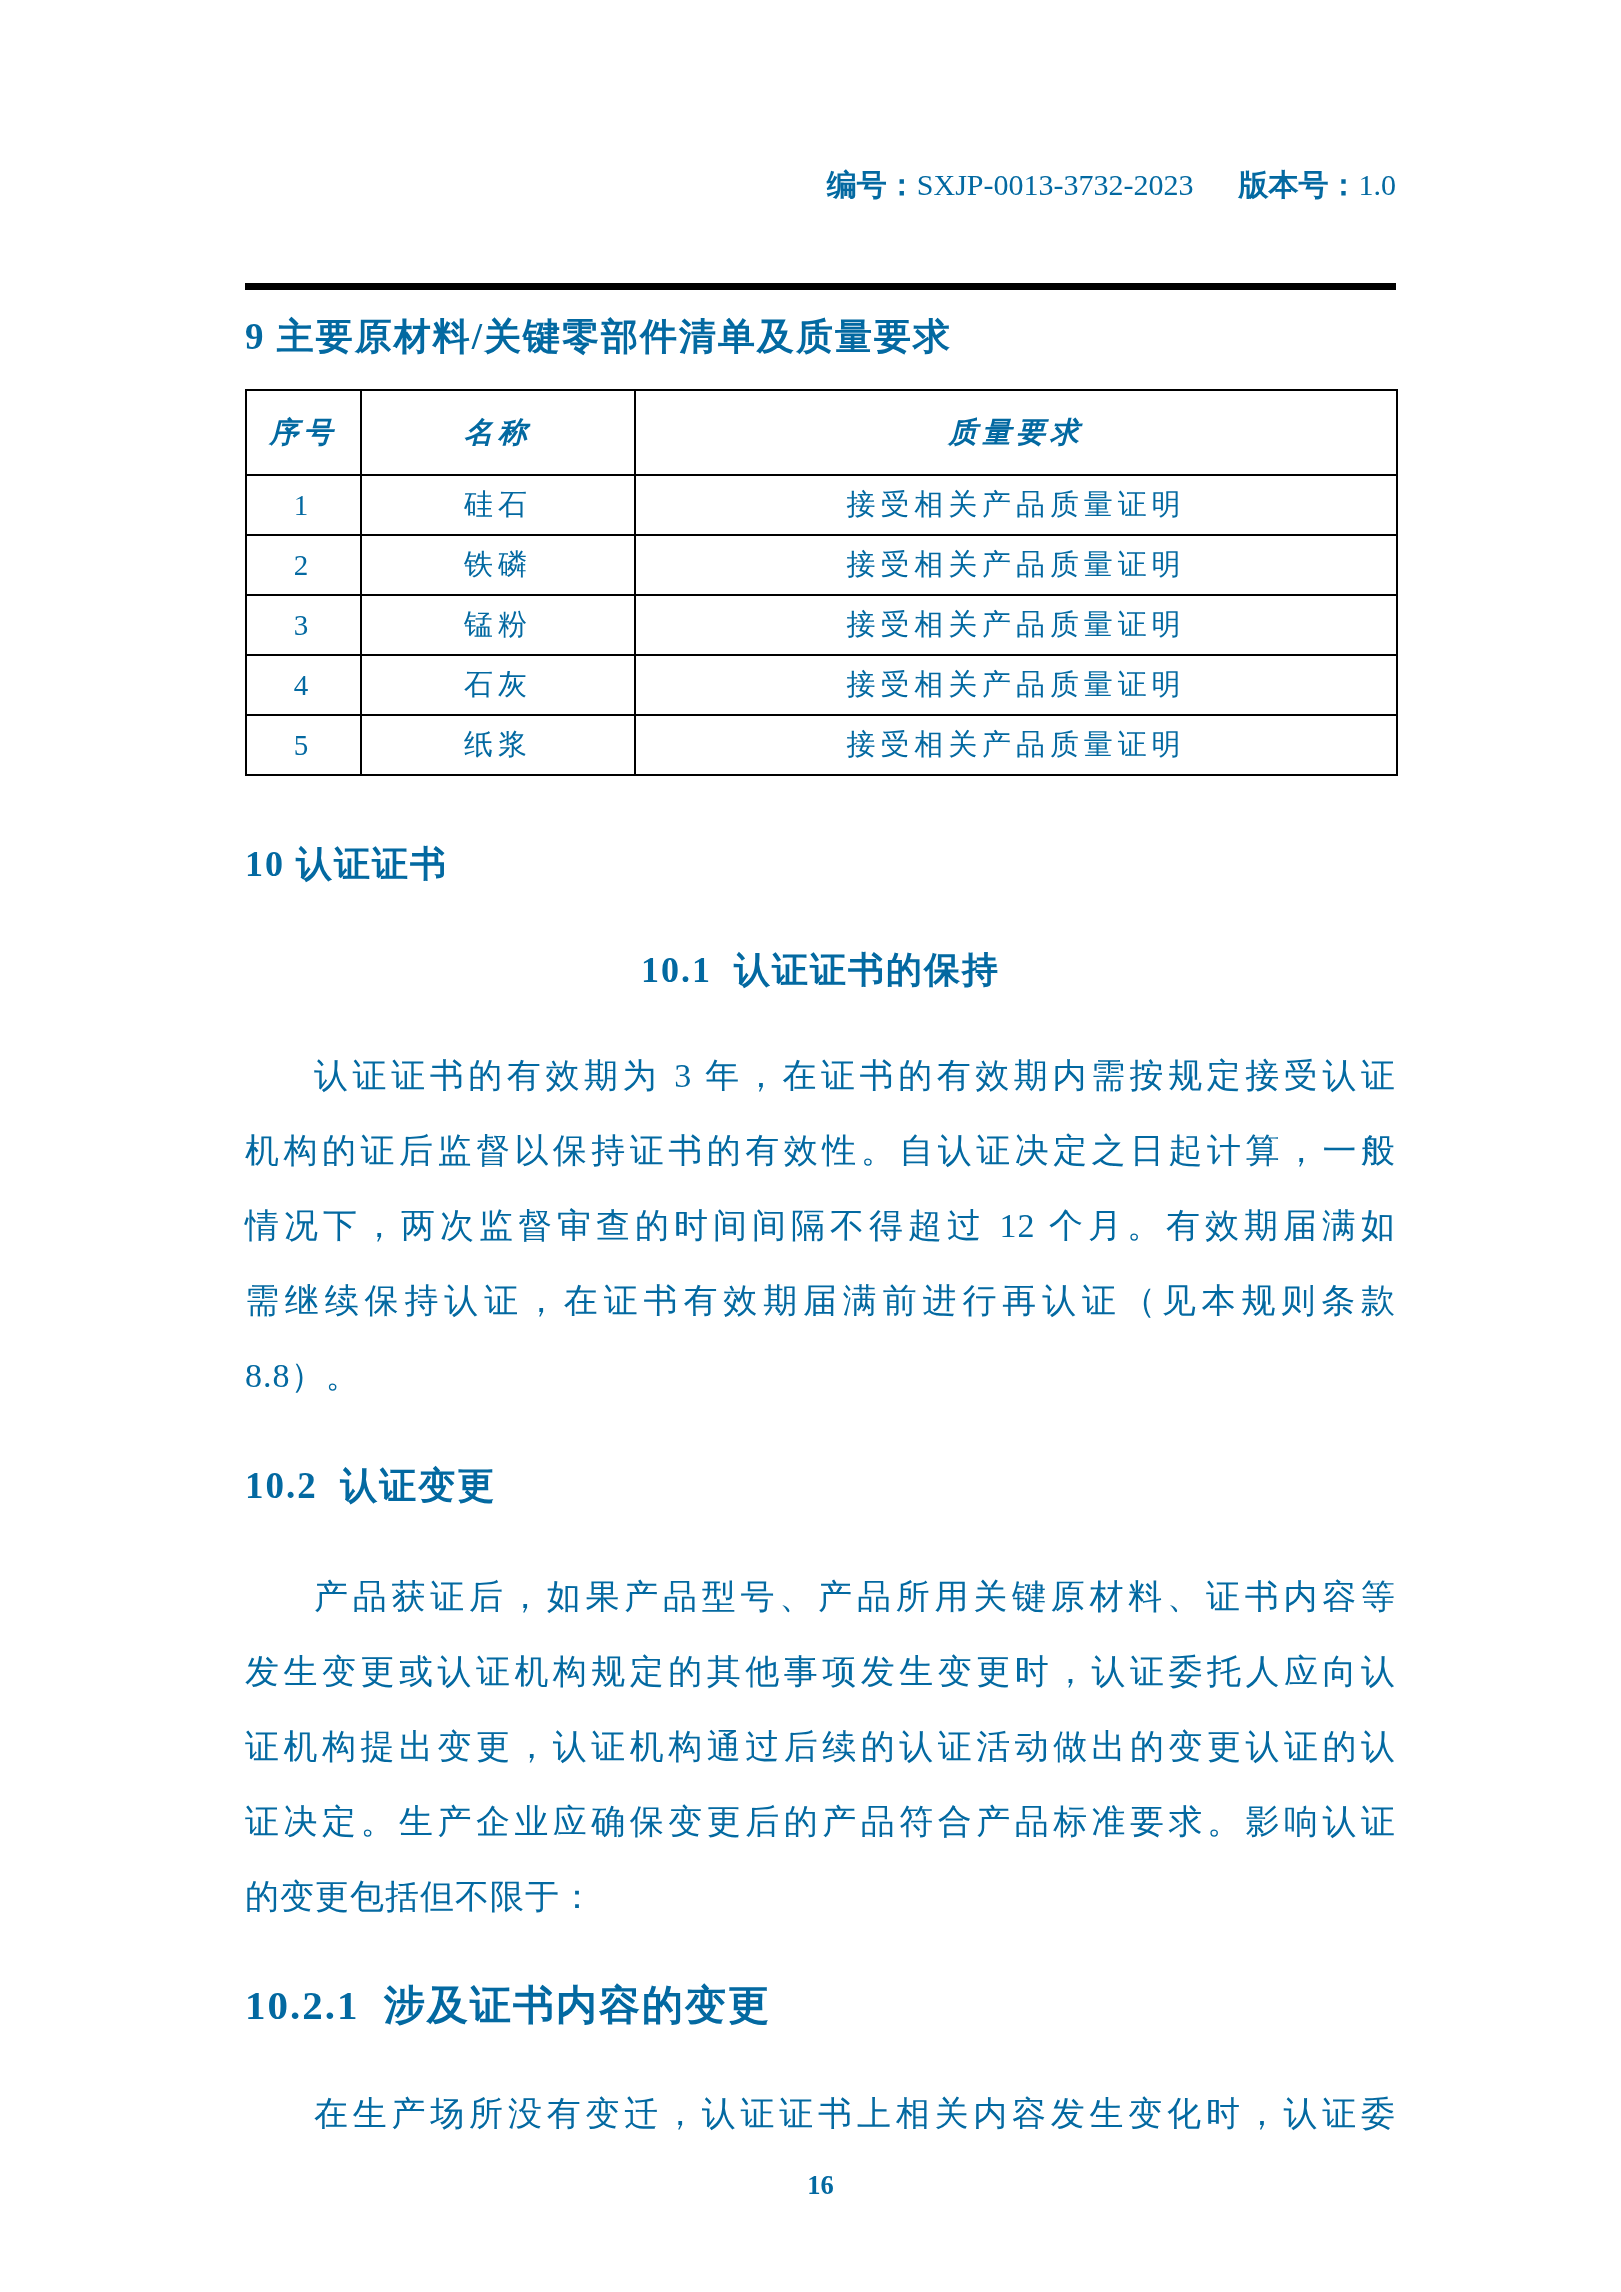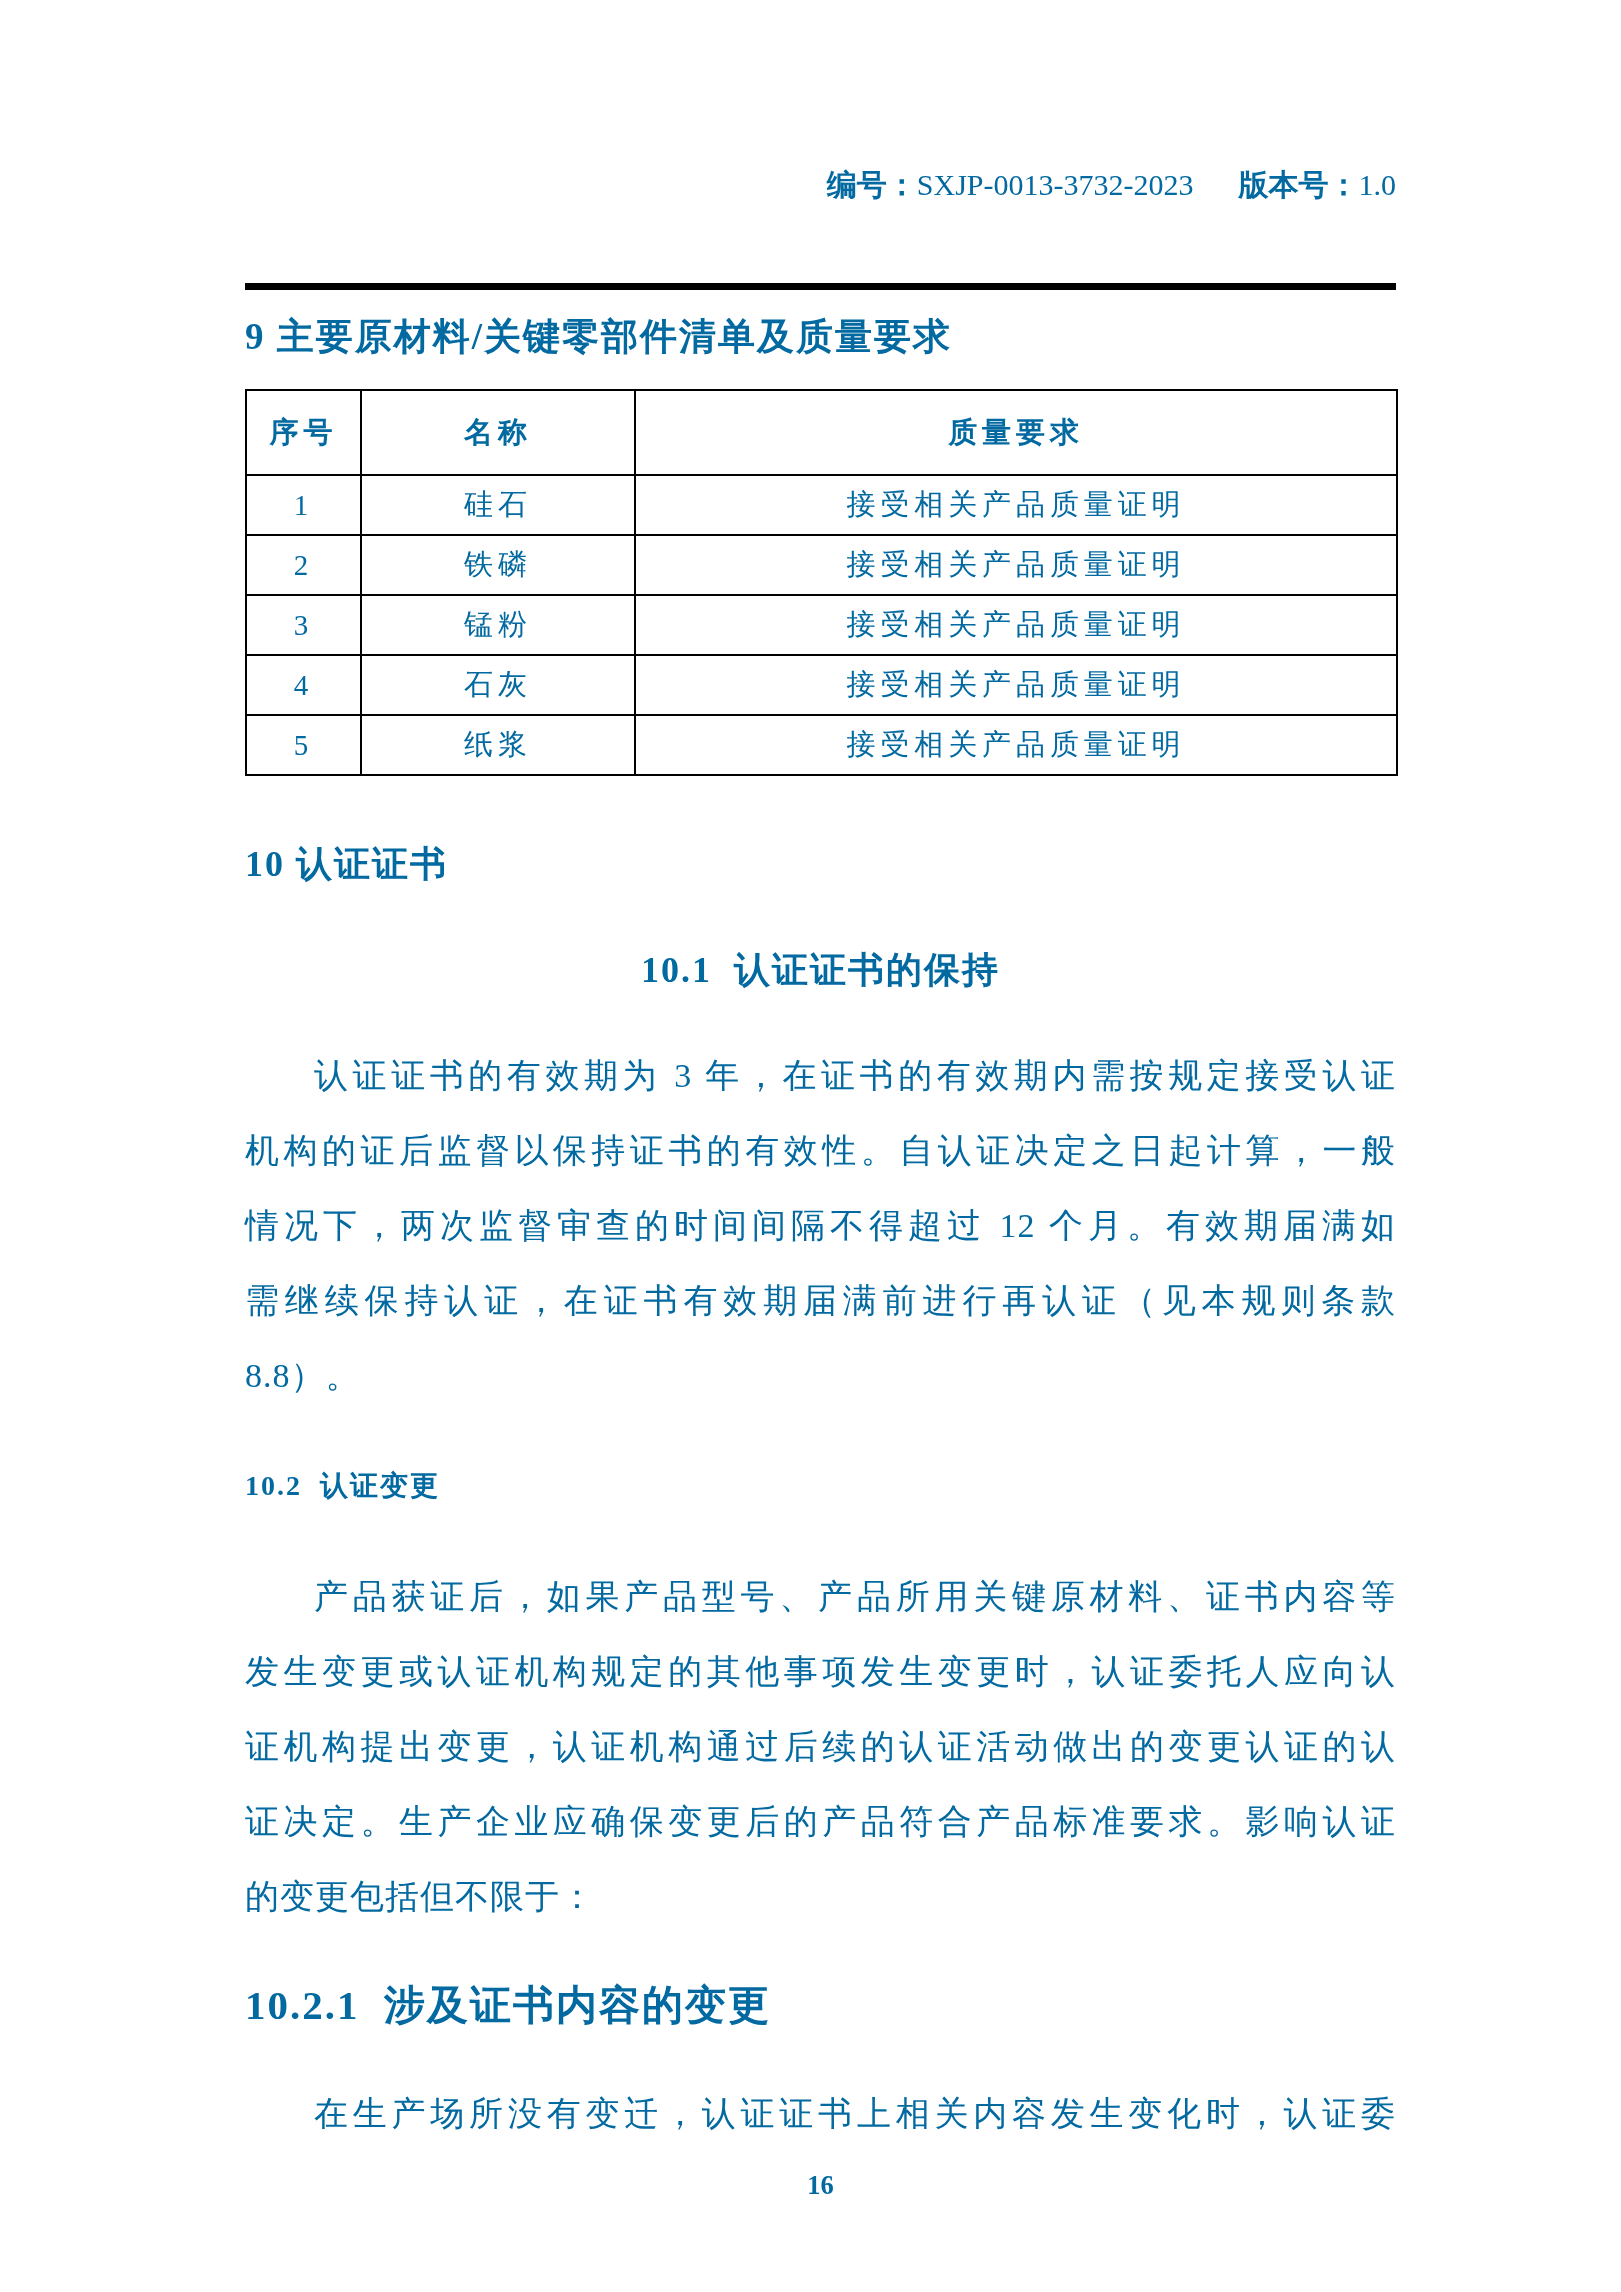--- a/index.html
+++ b/index.html
@@ -30,42 +30,42 @@
   }
   
   h1,h2,h3{
     margin:0;padding:0;
     font-weight:bold;
     white-space:pre;
   }
   .h-9{margin-top:25.5px;font-size:37px;line-height:43px;letter-spacing:2px;}
   .h-10{margin-top:69px;font-size:36px;line-height:39px;letter-spacing:2px;}
   .h-10-1{margin-top:67px;font-size:36px;line-height:39px;letter-spacing:2px;text-align:center;}
-  .h-10-2{margin-top:53px;font-size:28px;line-height:39px;letter-spacing:2px;}
+  .h-10-2{margin-top:53px;font-size:37px;line-height:39px;letter-spacing:2px;}
   .h-10-2-1{margin-top:52px;font-size:41px;line-height:39px;letter-spacing:2px;}
   
   table.materials{
     margin-top:31px;
     width:1151px;
     border-collapse:collapse;
     table-layout:fixed;
   }
   table.materials col.c-seq{width:115px;}
   table.materials col.c-name{width:274px;}
   table.materials col.c-req{width:762px;}
   table.materials th,
   table.materials td{
     border:2.9px solid #000000;
     text-align:center;
     vertical-align:middle;
     font-size:29px;
     letter-spacing:4.9px;
     padding:0;
   }
-  table.materials th{height:83px;font-weight:bold;}
+  table.materials th{height:83px;font-weight:bold;font-style:italic;}
   table.materials td{height:58px;font-weight:normal;}
   
   .para{margin:0;}
   .p-10-1{margin-top:48px;}
   .p-10-2{margin-top:54px;}
   .p-10-2-1{margin-top:51px;}
   .line{
     font-size:34px;
     line-height:75px;
     height:75px;

